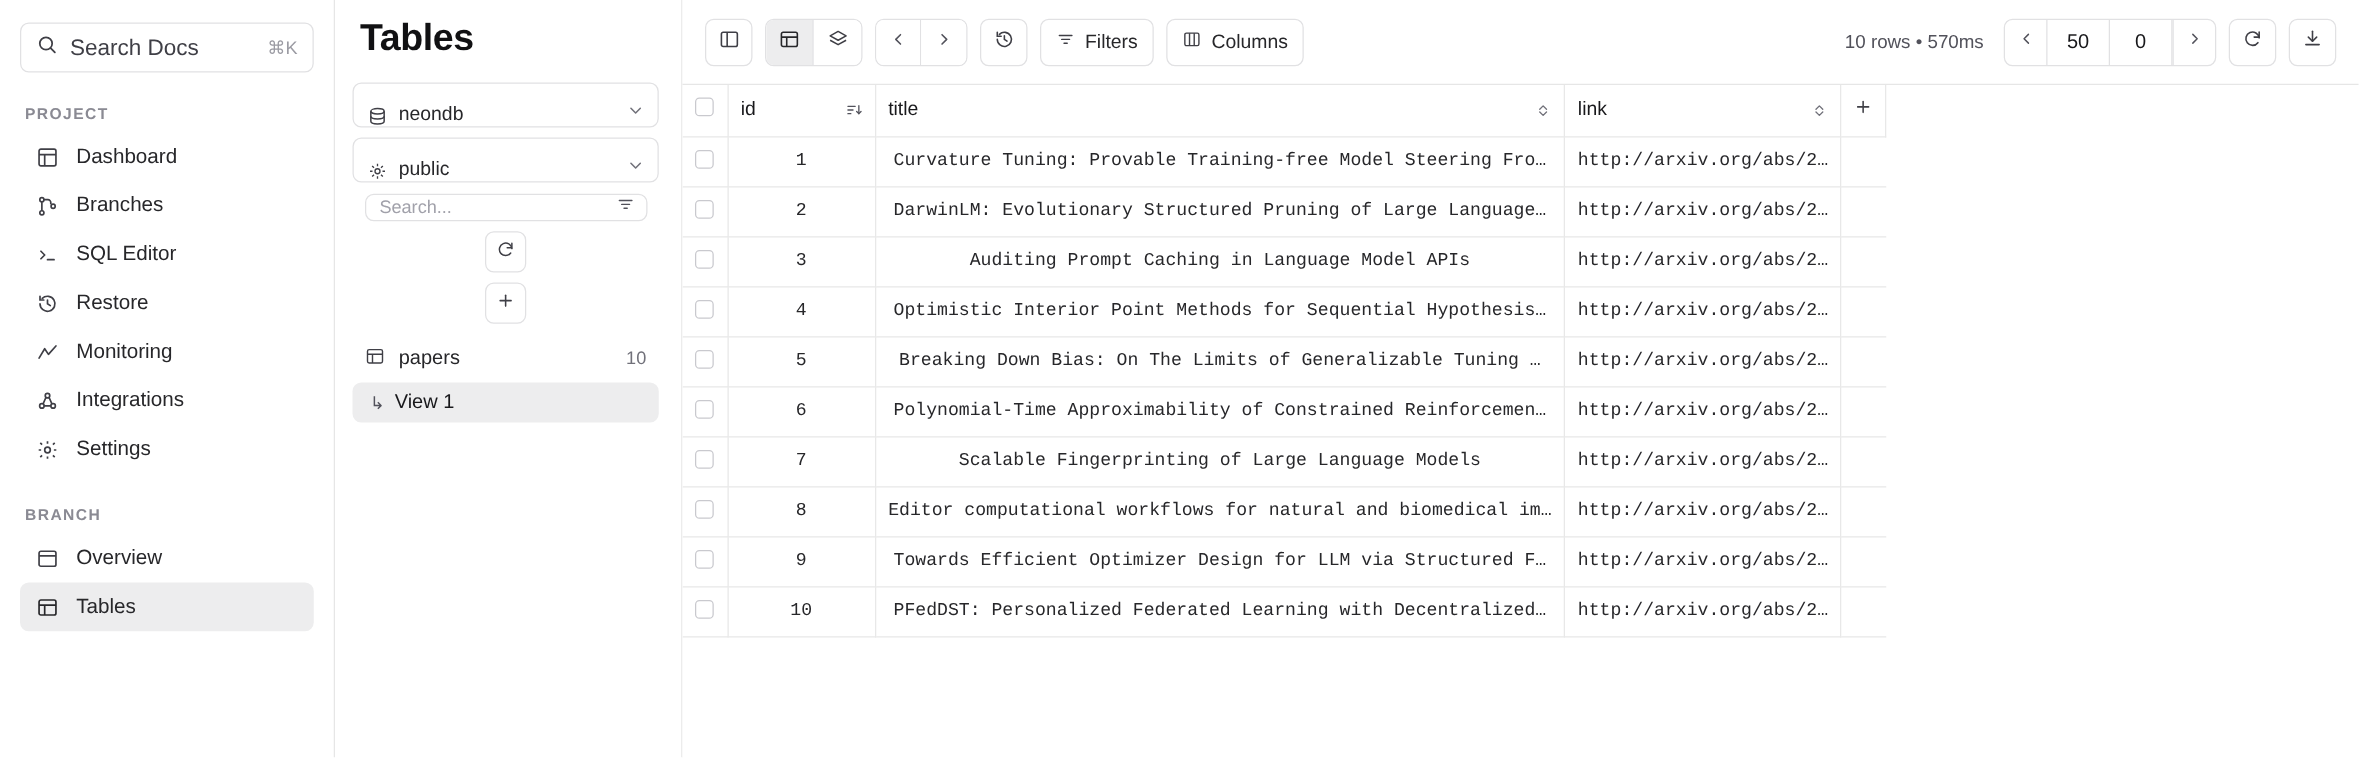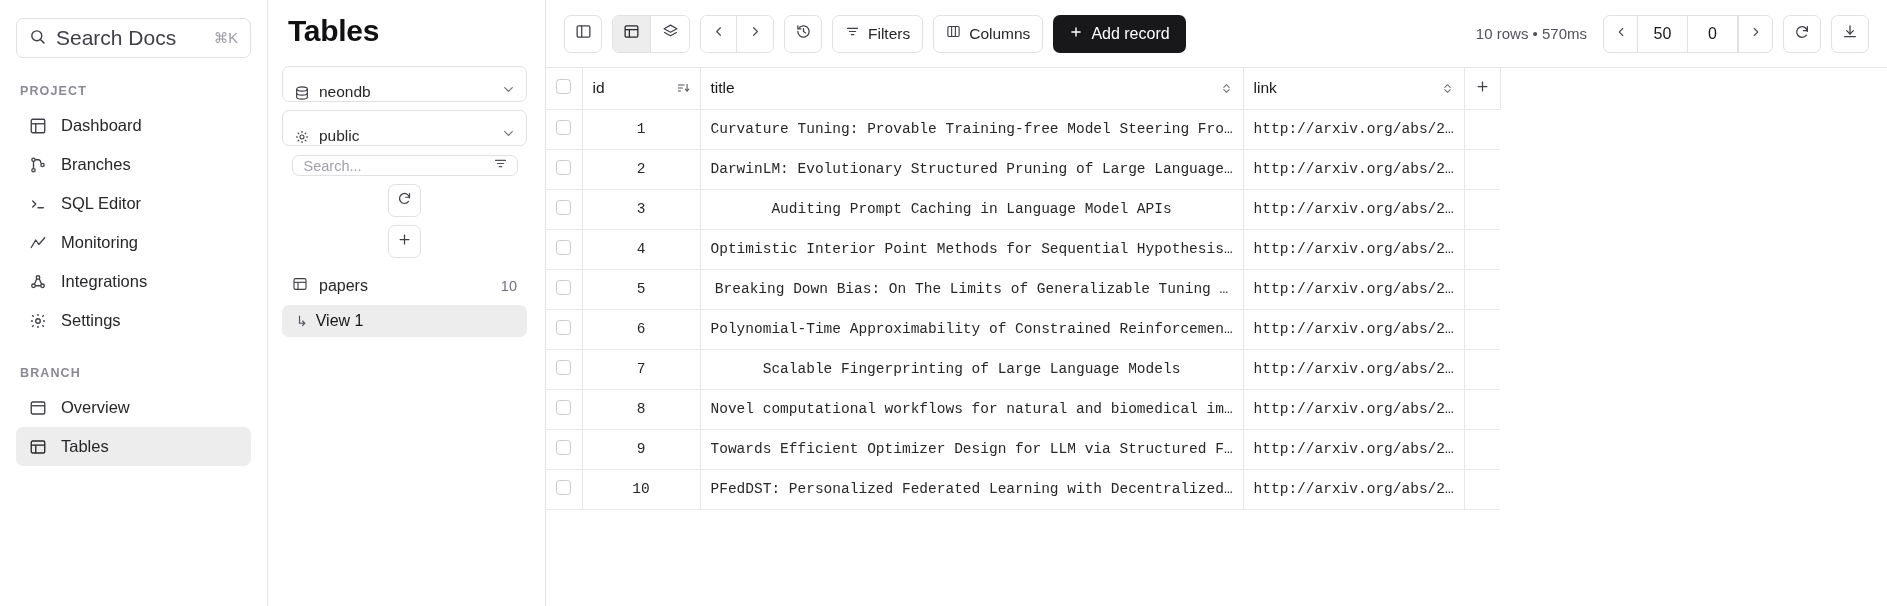--- a/index.html
+++ b/index.html
@@ -31,21 +31,21 @@
     height: 40px;
     border: 1px solid #e1e1e3;
     border-radius: 7px;
     display: flex;
     align-items: center;
     padding: 0 12px;
     gap: 10px;
     background: #fff;
   }
   .search-docs .lbl {
-    font-size: 21px;
+    font-size: 18px;
     color: #3f3f46;
     flex: 1;
   }
   .search-docs .kbd {
     font-size: 14.5px;
     color: #9b9ba3;
   }
   .section-label {
     font-size: 12.5px;
     letter-spacing: 0.09em;
@@ -387,20 +387,30 @@
     <div class="nav-item">
       <span class="ico">
         <svg width="18" height="18" viewBox="0 0 24 24" fill="none" stroke="#3f3f46" stroke-width="1.8" stroke-linecap="round" stroke-linejoin="round">
             <polyline points="5,8 9,12 5,16"></polyline>
             <line x1="12" y1="17" x2="19" y2="17"></line>
           </svg>
       </span>
       <span>SQL Editor</span>
     </div>
 
+    <div class="nav-item">
+      <span class="ico">
+        <svg width="18" height="18" viewBox="0 0 24 24" fill="none" stroke="#3f3f46" stroke-width="1.8" stroke-linecap="round">
+            <path d="M4 12a8 8 0 1 0 2.4-5.7"></path>
+            <polyline points="4,4 4,8 8,8"></polyline>
+            <polyline points="12,8 12,12 15,14"></polyline>
+          </svg>
+      </span>
+      <span>Restore</span>
+    </div>
 
     <div class="nav-item">
       <span class="ico">
         <svg width="18" height="18" viewBox="0 0 24 24" fill="none" stroke="#3f3f46" stroke-width="1.8" stroke-linecap="round" stroke-linejoin="round">
             <polyline points="3,18 9,8 13,14 21,5"></polyline>
           </svg>
       </span>
       <span>Monitoring</span>
     </div>
 
@@ -614,29 +624,20 @@
         <span>
           <svg width="15" height="15" viewBox="0 0 24 24" fill="none" stroke="#3f3f46" stroke-width="1.8">
               <rect x="3" y="4" width="18" height="16" rx="2"></rect>
               <line x1="9" y1="4" x2="9" y2="20"></line>
               <line x1="15" y1="4" x2="15" y2="20"></line>
             </svg>
         </span>
         <span>Columns</span>
       </div>
 
-      <div class="btn-primary">
-        <span>
-          <svg width="14" height="14" viewBox="0 0 24 24" fill="none" stroke="#ffffff" stroke-width="2.4" stroke-linecap="round">
-              <line x1="12" y1="5" x2="12" y2="19"></line>
-              <line x1="5" y1="12" x2="19" y2="12"></line>
-            </svg>
-        </span>
-        <span>Add record</span>
-      </div>
 
       <div class="tb-right">
         <div class="rows-info">10 rows • 570ms</div>
 
         <div class="limit-group">
           <div class="nav">
             <span>
               <svg width="14" height="14" viewBox="0 0 24 24" fill="none" stroke="#52525b" stroke-width="2" stroke-linecap="round" stroke-linejoin="round">
                   <polyline points="15,6 9,12 15,18"></polyline>
                 </svg>
@@ -773,21 +774,21 @@
           <tr>
             <td class="col-check td-check"><span class="cb"></span></td>
             <td class="col-id cell-mono">7</td>
             <td class="col-title cell-mono">Scalable Fingerprinting of Large Language Models</td>
             <td class="col-link cell-mono">http://arxiv.org/abs/2…</td>
             <td class="col-plus" style="border-right:0"></td>
           </tr>
           <tr>
             <td class="col-check td-check"><span class="cb"></span></td>
             <td class="col-id cell-mono">8</td>
-            <td class="col-title cell-mono">Novel computational workflows for natural and biomedical im…</td>
+            <td class="col-title cell-mono">Editor computational workflows for natural and biomedical im…</td>
             <td class="col-link cell-mono">http://arxiv.org/abs/2…</td>
             <td class="col-plus" style="border-right:0"></td>
           </tr>
           <tr>
             <td class="col-check td-check"><span class="cb"></span></td>
             <td class="col-id cell-mono">9</td>
             <td class="col-title cell-mono">Towards Efficient Optimizer Design for LLM via Structured F…</td>
             <td class="col-link cell-mono">http://arxiv.org/abs/2…</td>
             <td class="col-plus" style="border-right:0"></td>
           </tr>

